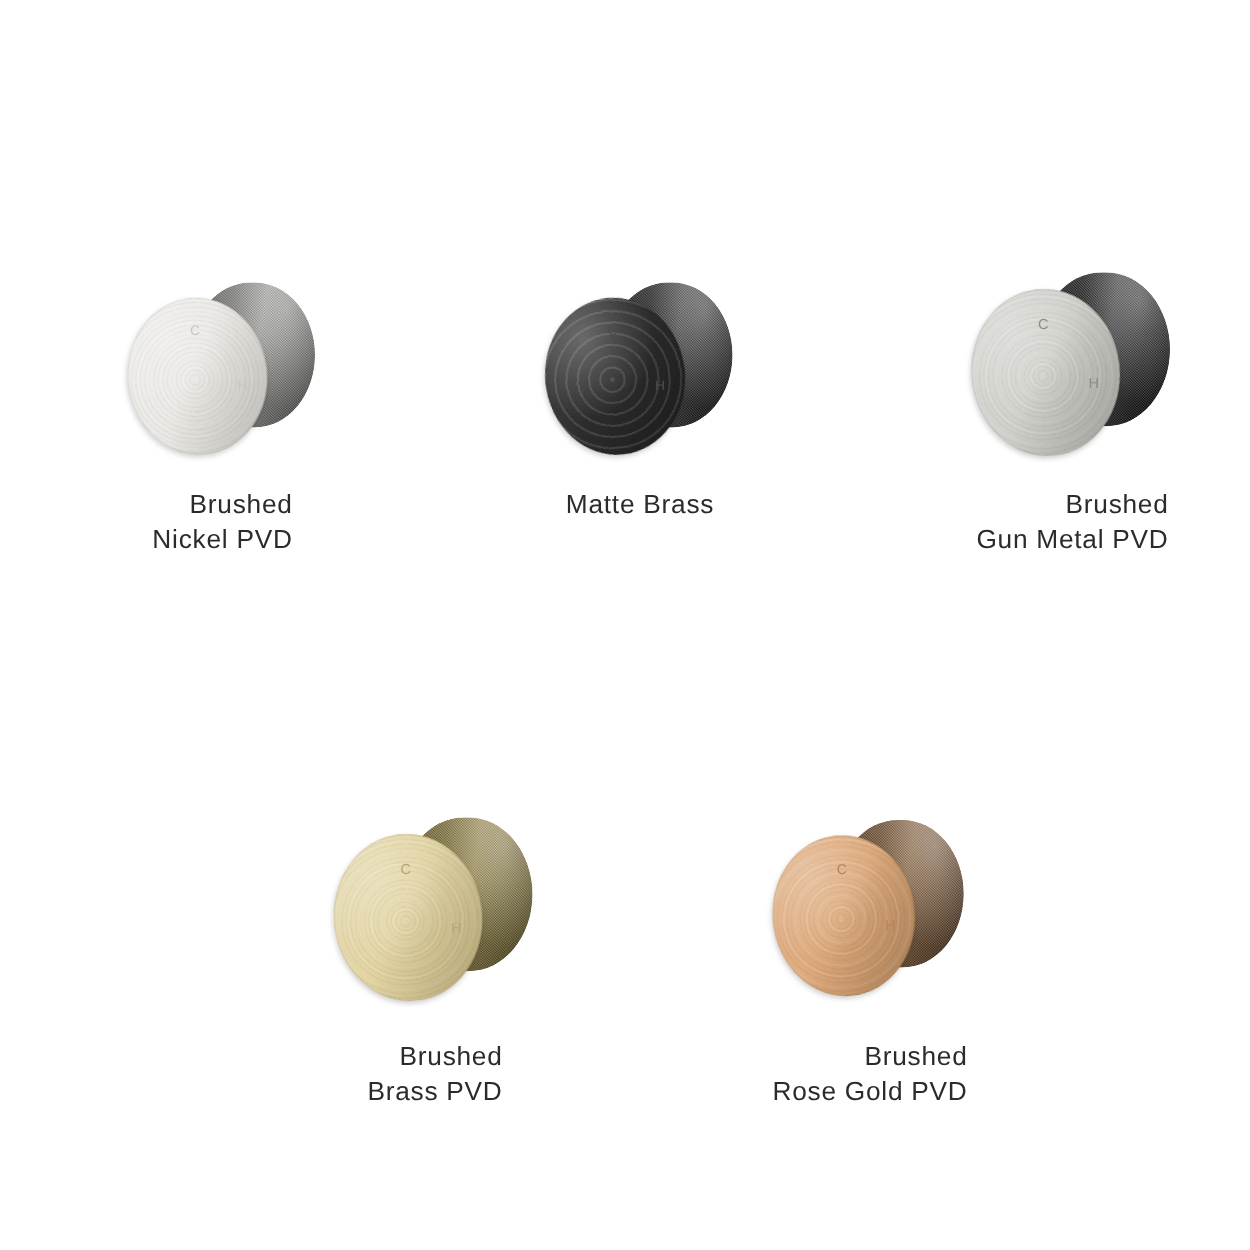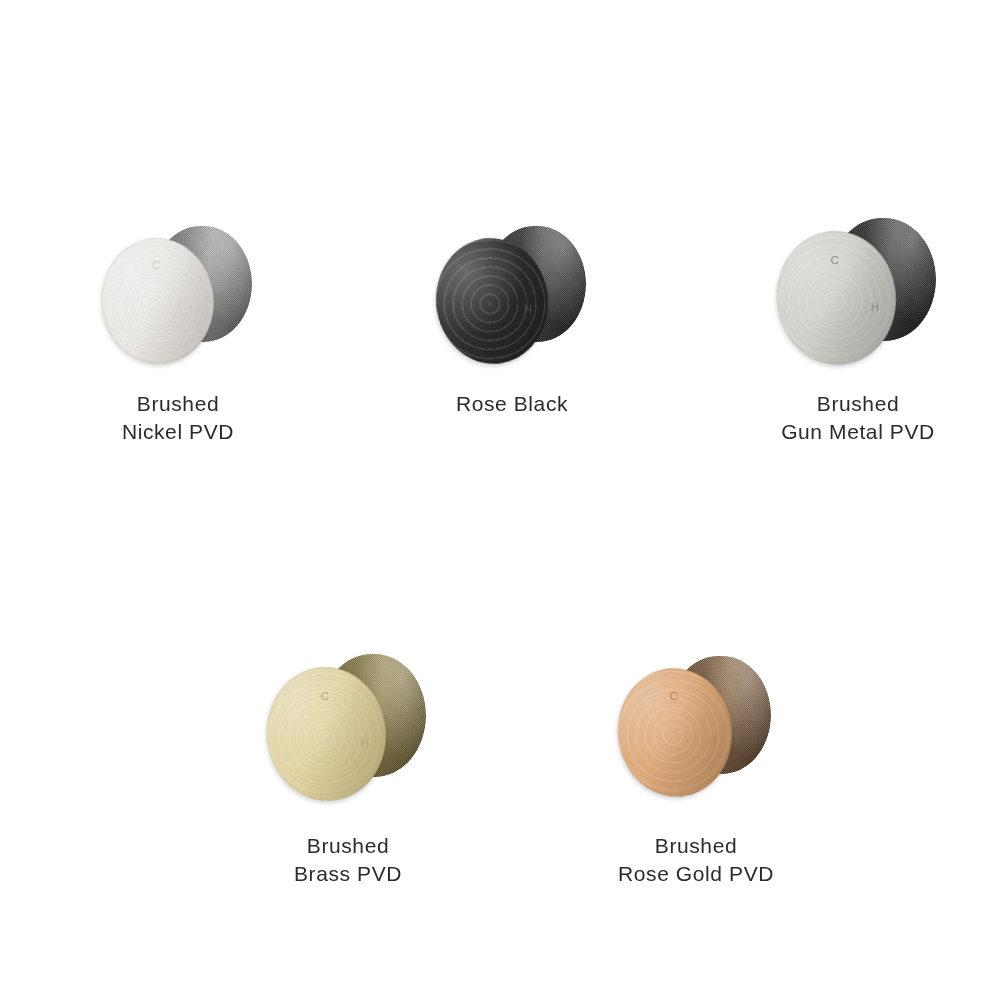--- a/index.html
+++ b/index.html
@@ -116,21 +116,21 @@
     font-weight: 400;
     line-height: 1;
     user-select: none;
     pointer-events: none;
   }
   .mark-c { }
   .mark-h { }
 
   
   .swatch-caption {
-    text-align: center;
+    text-align: right;
     font-family: "Liberation Sans", "DejaVu Sans", sans-serif;
     font-size: 21px;
     font-weight: 300;
     letter-spacing: 0.6px;
     line-height: 1.33;
     color: #2b2b2b;
     white-space: pre-line;
   }
 </style>
 </head>
@@ -167,21 +167,21 @@
         <div class="knob-face" style="width: 112px; height: 126px; left: 0px; top: 16px; filter: drop-shadow(rgba(0, 0, 0, 0.18) -1px 2px 2px);">
           <div class="face-base" style="background: linear-gradient(128deg, rgb(46, 46, 46) 0%, rgb(46, 46, 46) 46%, rgb(31, 31, 31) 100%);"></div>
           <div class="face-rings"></div>
           <div class="face-rings2"></div>
           <div class="face-shade" style="background: radial-gradient(85% 85% at 30% 24%, rgba(255, 255, 255, 0.26), rgba(255, 255, 255, 0) 60%), linear-gradient(115deg, rgba(255, 255, 255, 0.1) 0%, rgba(0, 0, 0, 0) 45%, rgba(0, 0, 0, 0.13) 100%);"></div>
           <div class="face-rim"></div>
         </div>
         <span class="mark mark-c" style="color: rgb(78, 78, 78); font-size: 11px; left: 50px; top: 38px;">C</span>
         <span class="mark mark-h" style="color: rgb(78, 78, 78); font-size: 11px; left: 88px; top: 82px;">H</span>
       </div>
-      <div class="swatch-caption" style="margin-top: 18px; font-size: 21px; color: rgb(43, 43, 43);">Rose Black</div>
+      <div class="swatch-caption" style="margin-top: 18px; font-size: 21px; color: rgb(43, 43, 43);">Matte Brass</div>
     </div>
     <div class="swatch-cell" style="left: 730px; top: 214px; width: 256px;">
       <div class="knob-stage" style="width: 161.12px; height: 159px;">
         <div class="knob-barrel" style="width: 106px; height: 122.96px; left: 53px; top: 4.24px;">
           <div class="barrel-base" style="background: linear-gradient(100deg, rgb(10, 10, 10) 0%, rgb(28, 28, 28) 28%, rgb(69, 69, 69) 52%, rgb(28, 28, 28) 74%, rgb(10, 10, 10) 100%);"></div>
           <div class="barrel-knurl"></div>
           <div class="barrel-shade" style="background: radial-gradient(70% 110% at 78% 18%, rgba(255, 255, 255, 0.3), rgba(255, 255, 255, 0) 62%), linear-gradient(rgba(255, 255, 255, 0.1) 0%, rgba(0, 0, 0, 0) 40%, rgba(0, 0, 0, 0.26) 100%);"></div>
         </div>
         <div class="knob-face" style="width: 118.72px; height: 133.56px; left: 0px; top: 16.96px; filter: drop-shadow(rgba(0, 0, 0, 0.18) -1px 2px 2px);">
           <div class="face-base" style="background: linear-gradient(128deg, rgb(210, 210, 205) 0%, rgb(210, 210, 205) 46%, rgb(180, 180, 174) 100%);"></div>

